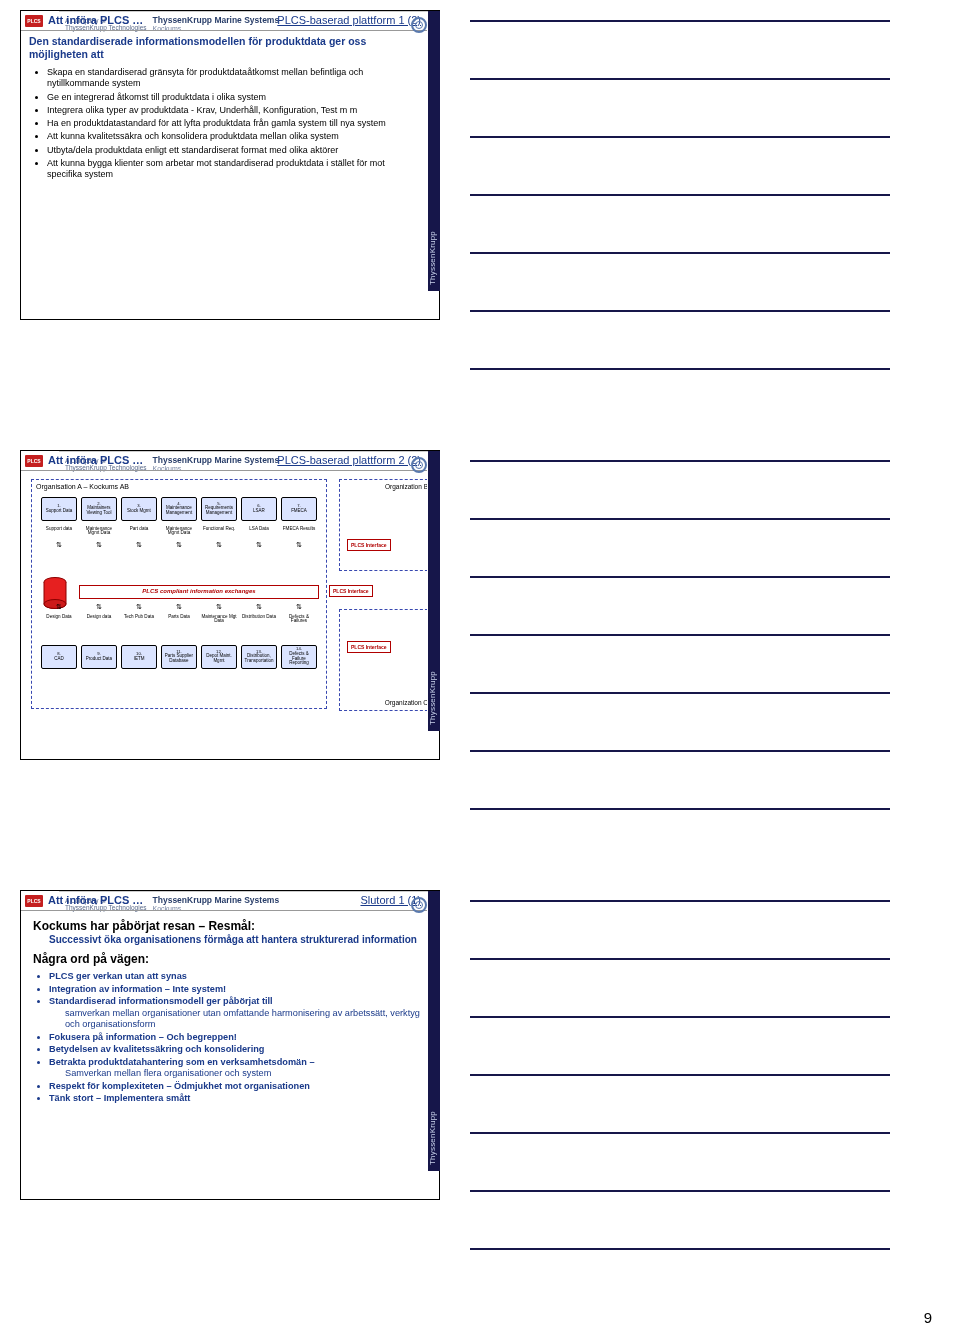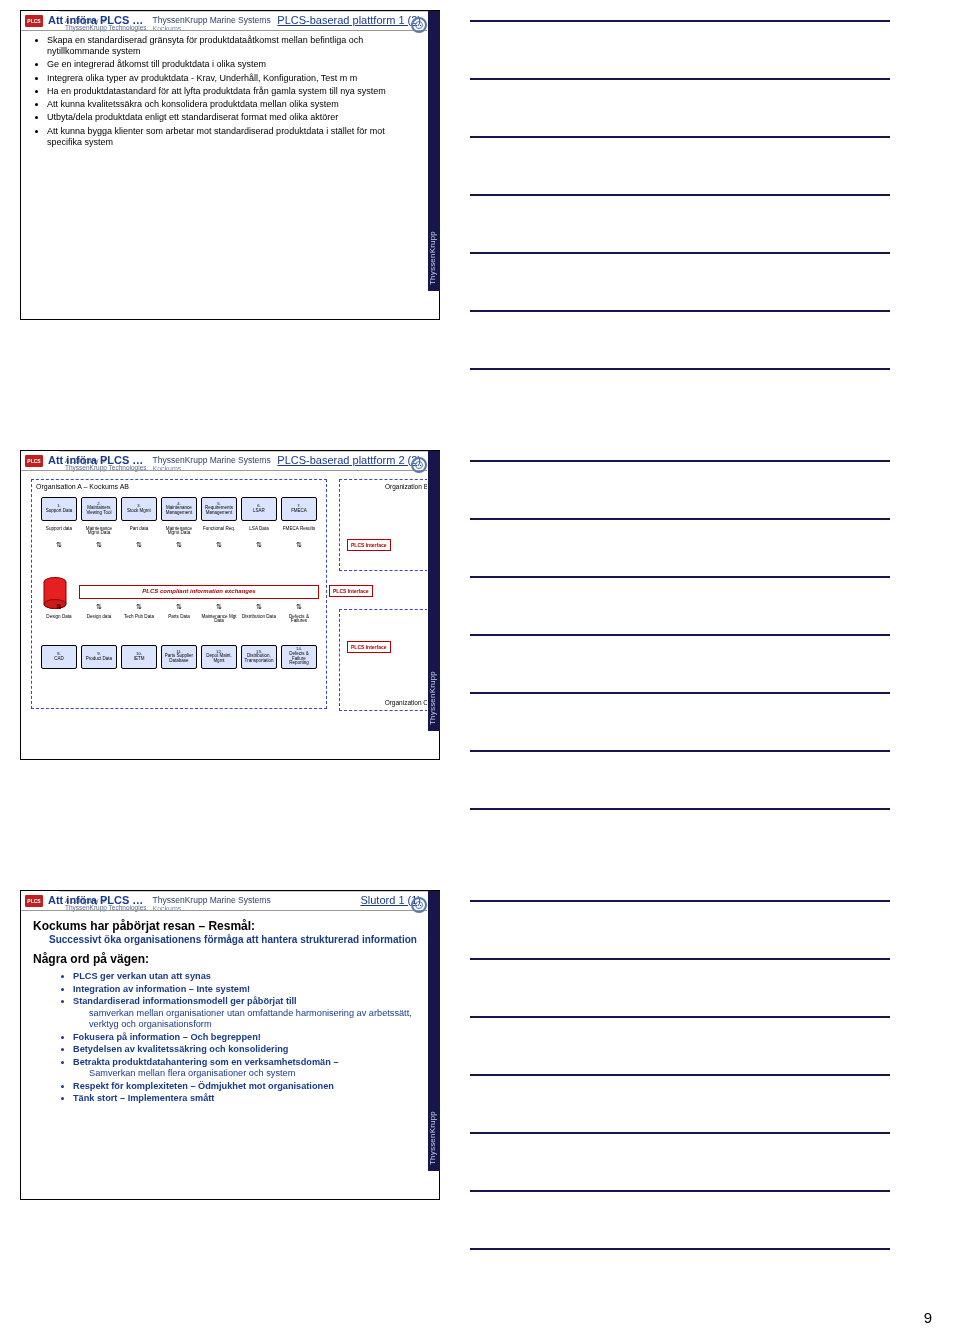--- a/index.html
+++ b/index.html
@@ -131,21 +131,21 @@
     align-items: center;
     padding: 2px 12px 2px 6px;
     font-size: 6.5px;
     color: #5a6a8a;
   }
   .footer-left {
     line-height: 1.05;
   }
   .brand-main {
     color: #2a3f6a;
-    font-weight: normal;
+    font-weight: bold;
     font-size: 8.5px;
   }
   .brand-sub {
     color: #7a88a5;
     font-size: 7px;
   }
   .footer-logo {
     margin-left: auto;
     width: 16px;
     height: 16px;
@@ -221,21 +221,21 @@
   .orgB { left: 310px; top: 4px; width: 94px; height: 92px; }
   .orgB-label { position:absolute; right:4px; top:3px; font-size:6.5px; }
   .orgC { left: 310px; top: 134px; width: 94px; height: 102px; }
   .orgC-label { position:absolute; right:4px; bottom:3px; font-size:6.5px; }
 
   
   .s3-lead { font-weight:bold; font-size:12px; margin:4px 0 0 4px; }
   .s3-goal { color:#1a3a8a; font-weight:bold; font-size:10px; margin:0 0 6px 20px; }
   .s3-sect { font-weight:bold; font-size:12px; margin: 4px 0 4px 4px;}
   ul.s3 { margin:0 0 0 20px; padding:0; font-size:9.2px; }
-  ul.s3 > li { font-weight:bold; color:#1a3a8a; margin-bottom:1px;margin-left:24px; }
+  ul.s3 > li { font-weight:bold; color:#1a3a8a; margin-bottom:1px; }
   .s3-sub { color:#1a3a8a; font-weight:normal; margin-left:16px; display:block; }
   .page-num {
     position:absolute;
     right: 28px;
     bottom: 14px;
     font-size: 15px;
     color:#000;
   }
 
   .content-wrap { position:absolute; right:12px; top:0; bottom:26px; left:0; display:flex; flex-direction:column; }
@@ -247,20 +247,21 @@
 
   <div class="row">
     <div class="slide">
       <div class="content-wrap">
         <div class="slide-header">
           <div class="plcs-badge">PLCS</div>
           <div class="header-left">Att införa PLCS …</div>
           <div class="header-right">PLCS-baserad plattform 1 (2)</div>
         </div>
         <div class="slide-body">
+          <div class="subhead">Den standardiserade informationsmodellen för produktdata ger oss möjligheten att</div>
           <ul class="main">
             <li>Skapa en standardiserad gränsyta för produktdataåtkomst mellan befintliga och nytillkommande system</li>
             <li>Ge en integrerad åtkomst till produktdata i olika system</li>
             <li>Integrera olika typer av produktdata - Krav, Underhåll, Konfiguration, Test m m</li>
             <li>Ha en produktdatastandard för att lyfta produktdata från gamla system till nya system</li>
             <li>Att kunna kvalitetssäkra och konsolidera produktdata mellan olika system</li>
             <li>Utbyta/dela produktdata enligt ett standardiserat format med olika aktörer</li>
             <li>Att kunna bygga klienter som arbetar mot standardiserad produktdata i stället för mot specifika system</li>
           </ul>
         </div>

